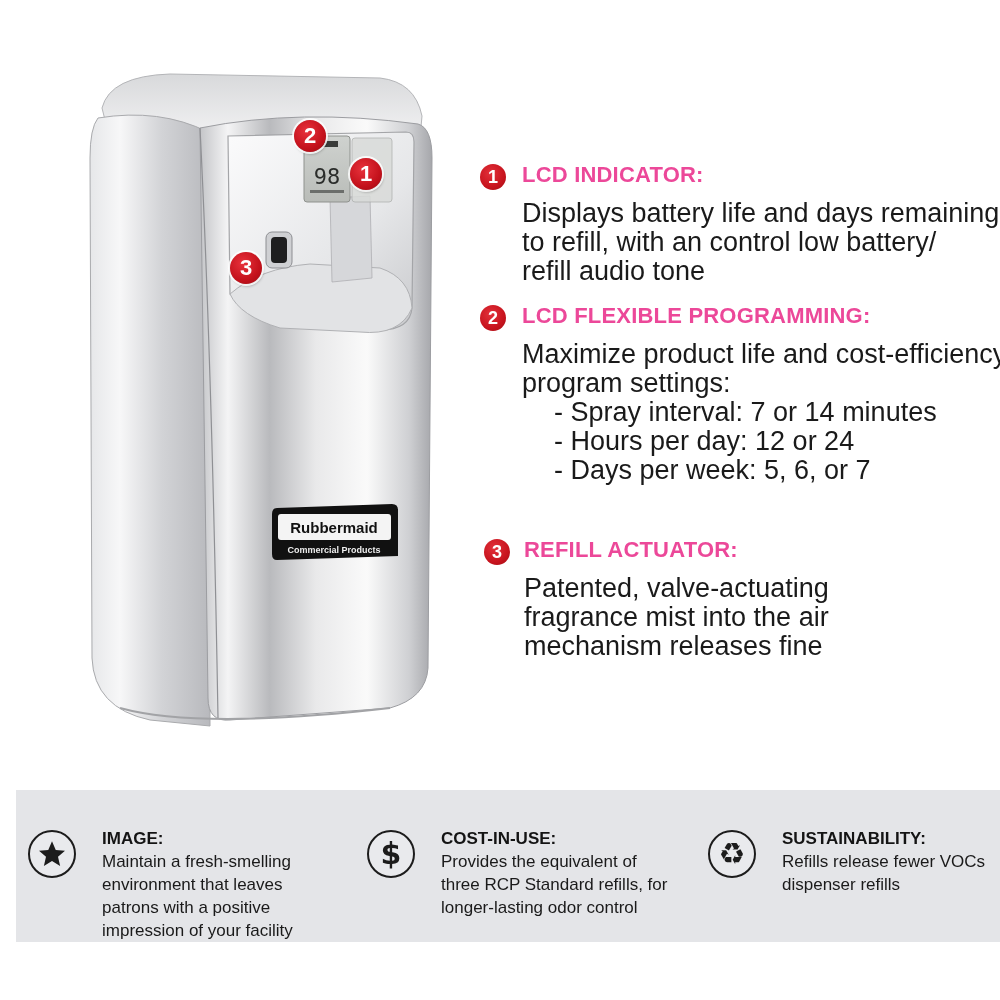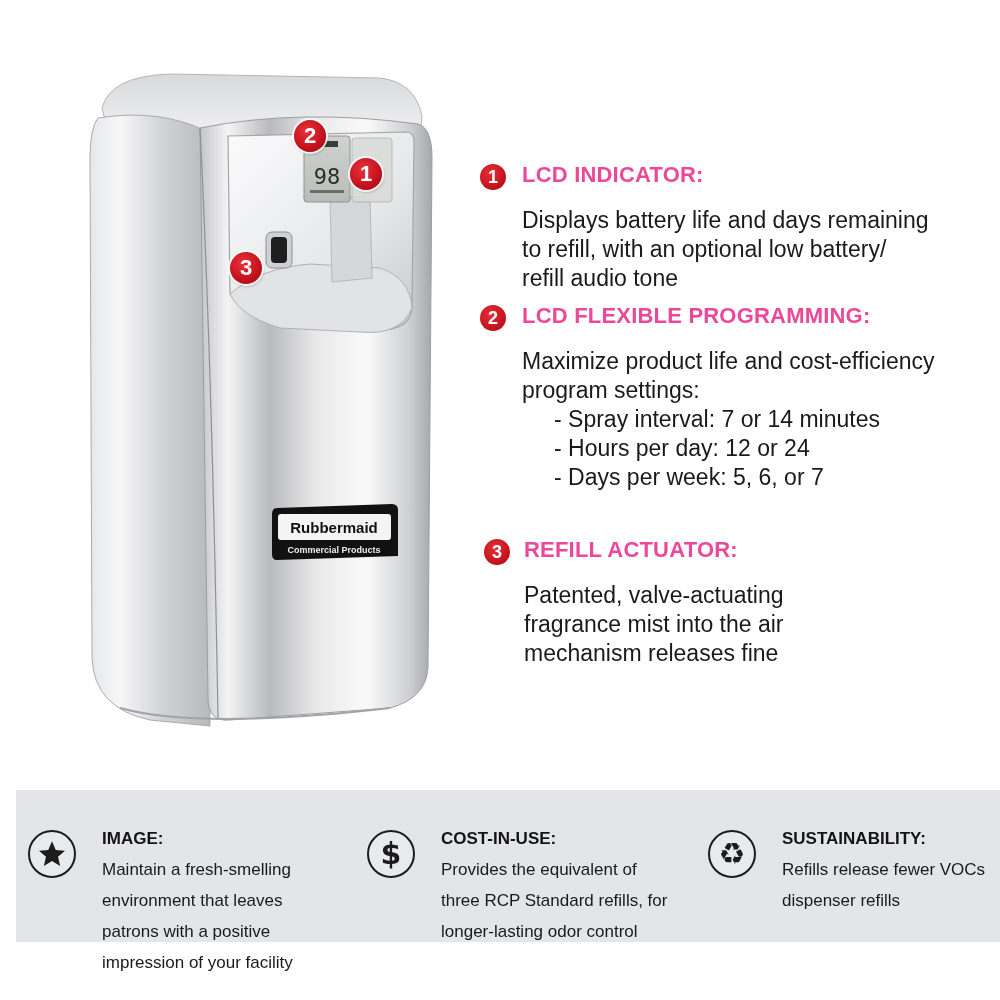--- a/index.html
+++ b/index.html
@@ -22,22 +22,22 @@
     .feature .badge {
       position: absolute; left: 0; top: 4px; width: 26px; height: 26px; border-radius: 50%;
       background: radial-gradient(circle at 40% 35%, #e2303a 0%, #c8141e 60%, #a00c14 100%);
       color: #fff; font-weight: bold; font-size: 18px; line-height: 26px; text-align: center;
     }
     .feature .title {
       position: absolute; left: 42px; top: 0; white-space: nowrap;
       font-weight: bold; font-size: 22px; line-height: 30px; color: #ec4899; letter-spacing: 0.2px;
     }
     .feature .body {
-      position: absolute; left: 42px; top: 46px; white-space: nowrap;
-      font-size: 23px; line-height: 29px; color: #1a1a1a;
+      position: absolute; left: 42px; top: 39px; white-space: nowrap;
+      font-size: 27px; line-height: 29px; color: #1a1a1a;
     }
     .feature .body .line { display: block; }
     .feature .body .sub { display: block; padding-left: 32px; }
 
     
     .band { position: absolute; left: 16px; top: 790px; width: 1000px; height: 152px; background: #e4e5e8; }
     .benefit { position: absolute; top: 38px; }
     .benefit .icon-ring {
       position: absolute; left: 0; top: 2px; width: 48px; height: 48px; border-radius: 50%;
       border: 2.5px solid #1c1c1c; display: flex; align-items: center; justify-content: center;
@@ -45,21 +45,21 @@
     }
     .benefit .icon-ring svg { display: block; }
     .benefit .btitle {
       position: absolute; left: 74px; top: 0; white-space: nowrap;
       font-weight: bold; font-size: 17px; line-height: 22px; color: #141414;
     }
     .benefit .bbody {
       position: absolute; left: 74px; top: 22px; white-space: nowrap;
       font-size: 17px; line-height: 23px; color: #1a1a1a;
     }
-    .benefit .bbody .line { display: block; margin-top: 8px; }
+    .benefit .bbody .line { display: block; }
   </style>
 </head>
 <body>
 
 <div class="device">
   <svg viewBox="0 0 360 660" xmlns="http://www.w3.org/2000/svg">
     <defs>
       <linearGradient id="leftSide" x1="0" y1="0" x2="1" y2="0">
         <stop offset="0" stop-color="#e6e7e9"></stop>
         <stop offset="0.25" stop-color="#f7f7f8"></stop>
@@ -128,21 +128,21 @@
 
 <div class="callout" style="left:294px; top:120px;">2</div>
 <div class="callout" style="left:350px; top:158px;">1</div>
 <div class="callout" style="left:230px; top:252px;">3</div>
 
 <div class="feature" style="top:160px; width:480px; height:120px;">
   <div class="badge">1</div>
   <div class="title">LCD INDICATOR:</div>
   <div class="body">
     <span class="line">Displays battery life and days remaining</span>
-    <span class="line">to refill, with an optional low battery/</span>
+    <span class="line">to refill, with an control low battery/</span>
     <span class="line">refill audio tone</span>
   </div>
 </div>
 
 <div class="feature" style="top:301px; width:480px; height:210px;">
   <div class="badge">2</div>
   <div class="title">LCD FLEXIBLE PROGRAMMING:</div>
   <div class="body">
     <span class="line">Maximize product life and cost-efficiency</span>
     <span class="line">program settings:</span>

